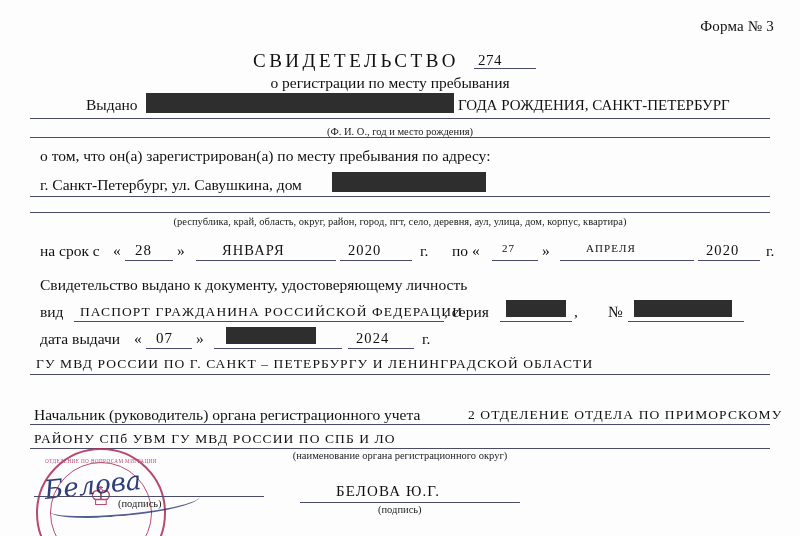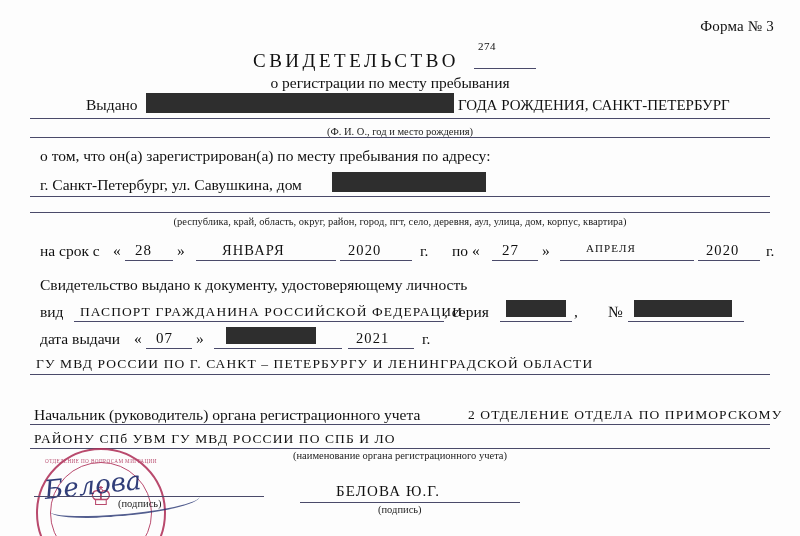--- a/index.html
+++ b/index.html
@@ -33,23 +33,23 @@
     top: 50px;
     left: 0;
     width: 712px;
     text-align: center;
     font-size: 19px;
     letter-spacing: 3.5px;
     font-weight: 400;
   }
   .title-num {
     position: absolute;
-    top: 40px;
+    top: 52px;
     left: 478px;
-    font-size: 11px;
+    font-size: 15px;
     letter-spacing: 0.5px;
     font-family: Liberation Serif, serif;
   }
   .subtitle {
     position: absolute;
     top: 74px;
     left: 0;
     width: 780px;
     text-align: center;
     font-size: 15.5px;
@@ -176,21 +176,21 @@
   <div class="txt" style="left:113px; top:242px;">«</div>
   <div class="txt mono-sp" style="left:135px; top:242px; font-size:15px;">28</div>
   <div class="line" style="left:125px; top:260px; width:48px;"></div>
   <div class="txt" style="left:177px; top:242px;">»</div>
   <div class="txt mono-sp" style="left:222px; top:242px; font-size:14.5px;">ЯНВАРЯ</div>
   <div class="line" style="left:196px; top:260px; width:140px;"></div>
   <div class="txt mono-sp" style="left:348px; top:242px; font-size:14.5px;">2020</div>
   <div class="line" style="left:340px; top:260px; width:72px;"></div>
   <div class="txt" style="left:420px; top:242px;">г.</div>
   <div class="txt" style="left:452px; top:242px;">по «</div>
-  <div class="txt mono-sp" style="left:502px; top:242px; font-size:15px;">27</div>
+  <div class="txt mono-sp" style="left:502px; top:242px; font-size:11px;">27</div>
   <div class="line" style="left:492px; top:260px; width:46px;"></div>
   <div class="txt" style="left:542px; top:242px;">»</div>
   <div class="txt mono-sp" style="left:586px; top:242px; font-size:11px;">АПРЕЛЯ</div>
   <div class="line" style="left:560px; top:260px; width:134px;"></div>
   <div class="txt mono-sp" style="left:706px; top:242px; font-size:14.5px;">2020</div>
   <div class="line" style="left:698px; top:260px; width:62px;"></div>
   <div class="txt" style="left:766px; top:242px;">г.</div>
 
   <div class="txt" style="left:40px; top:276px;">Свидетельство выдано к документу, удостоверяющему личность</div>
 
@@ -205,33 +205,33 @@
   <div class="redact" style="left:634px; top:300px; width:98px; height:17px;"></div>
   <div class="line" style="left:628px; top:321px; width:116px;"></div>
 
   <div class="txt" style="left:40px; top:330px;">дата выдачи</div>
   <div class="txt" style="left:134px; top:330px;">«</div>
   <div class="txt mono-sp" style="left:156px; top:330px; font-size:15px;">07</div>
   <div class="line" style="left:146px; top:348px; width:46px;"></div>
   <div class="txt" style="left:196px; top:330px;">»</div>
   <div class="redact" style="left:226px; top:327px; width:90px; height:17px;"></div>
   <div class="line" style="left:214px; top:348px; width:128px;"></div>
-  <div class="txt mono-sp" style="left:356px; top:330px; font-size:14.5px;">2021</div>
+  <div class="txt mono-sp" style="left:356px; top:330px; font-size:14.5px;">2024</div>
   <div class="line" style="left:348px; top:348px; width:66px;"></div>
   <div class="txt" style="left:422px; top:330px;">г.</div>
 
   <div class="txt mono-sp" style="left:36px; top:356px; font-size:13.5px;">ГУ  МВД  РОССИИ  ПО  Г. САНКТ – ПЕТЕРБУРГУ  И  ЛЕНИНГРАДСКОЙ ОБЛАСТИ</div>
   <div class="line" style="left:30px; top:374px; width:740px;"></div>
 
   <div class="txt" style="left:34px; top:406px;">Начальник (руководитель) органа регистрационного учета</div>
   <div class="txt mono-sp" style="left:468px; top:407px; font-size:13.5px;">2 ОТДЕЛЕНИЕ ОТДЕЛА  ПО ПРИМОРСКОМУ</div>
   <div class="line" style="left:30px; top:424px; width:740px;"></div>
   <div class="txt mono-sp" style="left:34px; top:431px; font-size:13.5px;">РАЙОНУ СПб УВМ  ГУ  МВД РОССИИ  ПО СПБ  И  ЛО</div>
   <div class="line" style="left:30px; top:448px; width:740px;"></div>
-  <div class="caption" style="top:450px;">(наименование органа регистрационного учета)</div>
+  <div class="caption" style="top:450px;">(наименование органа регистрационного округ)</div>
 
   <div class="stamp">
     <div class="stamp-inner"></div>
     <div class="stamp-txt-top">ОТДЕЛЕНИЕ ПО ВОПРОСАМ МИГРАЦИИ</div>
     <div class="stamp-eagle">♔</div>
 
   </div>
 
   <div class="signature">Белова</div>
   <div class="sig-swirl"></div>

